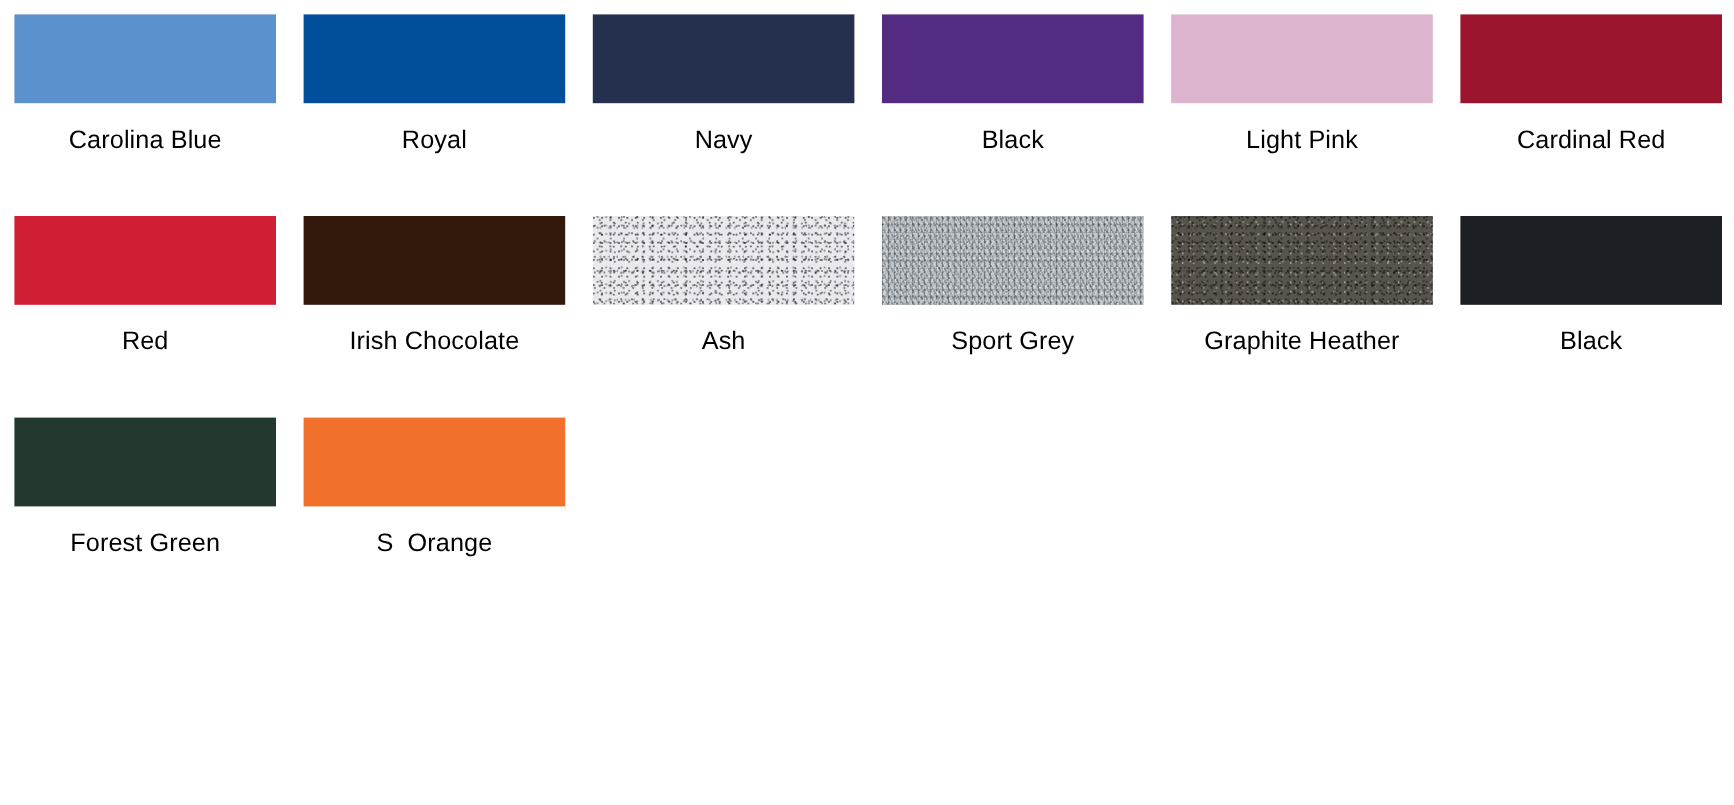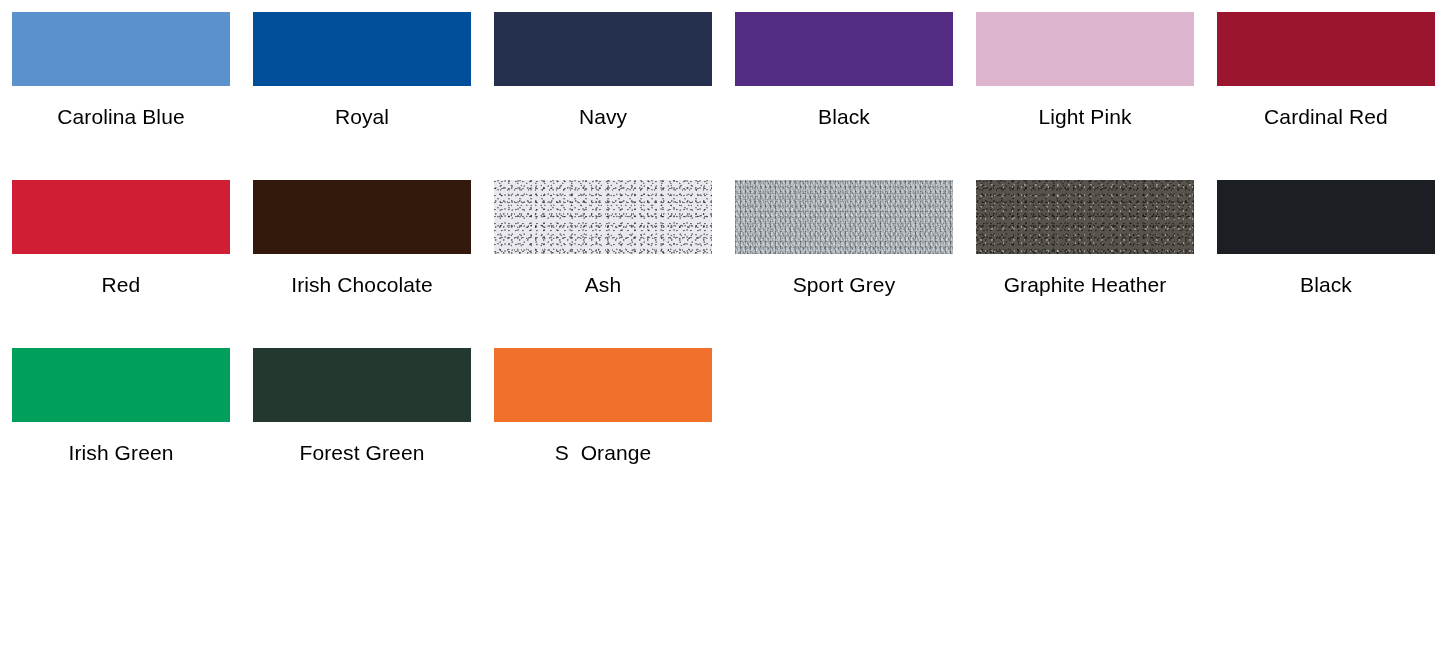--- a/index.html
+++ b/index.html
@@ -169,24 +169,20 @@
       <div class="swatch-chip" style="background-color: rgb(88, 84, 77);">
         <span class="tex tex-speckle"></span>
       </div>
       <div class="swatch-label">Graphite Heather</div>
     </div>
     <div class="swatch-cell">
       <div class="swatch-chip" style="background-color: rgb(27, 30, 34);"></div>
       <div class="swatch-label">Black</div>
     </div>
     <div class="swatch-cell">
-      <div class="swatch-chip" style="background-color: rgb(0, 160, 92);"></div>
-      <div class="swatch-label">Irish Green</div>
-    </div>
-    <div class="swatch-cell">
       <div class="swatch-chip" style="background-color: rgb(35, 56, 46);"></div>
       <div class="swatch-label">Forest Green</div>
     </div>
     <div class="swatch-cell">
       <div class="swatch-chip" style="background-color: rgb(241, 112, 44);"></div>
       <div class="swatch-label">S  Orange</div>
     </div>
   </div>
 
 </body></html>

